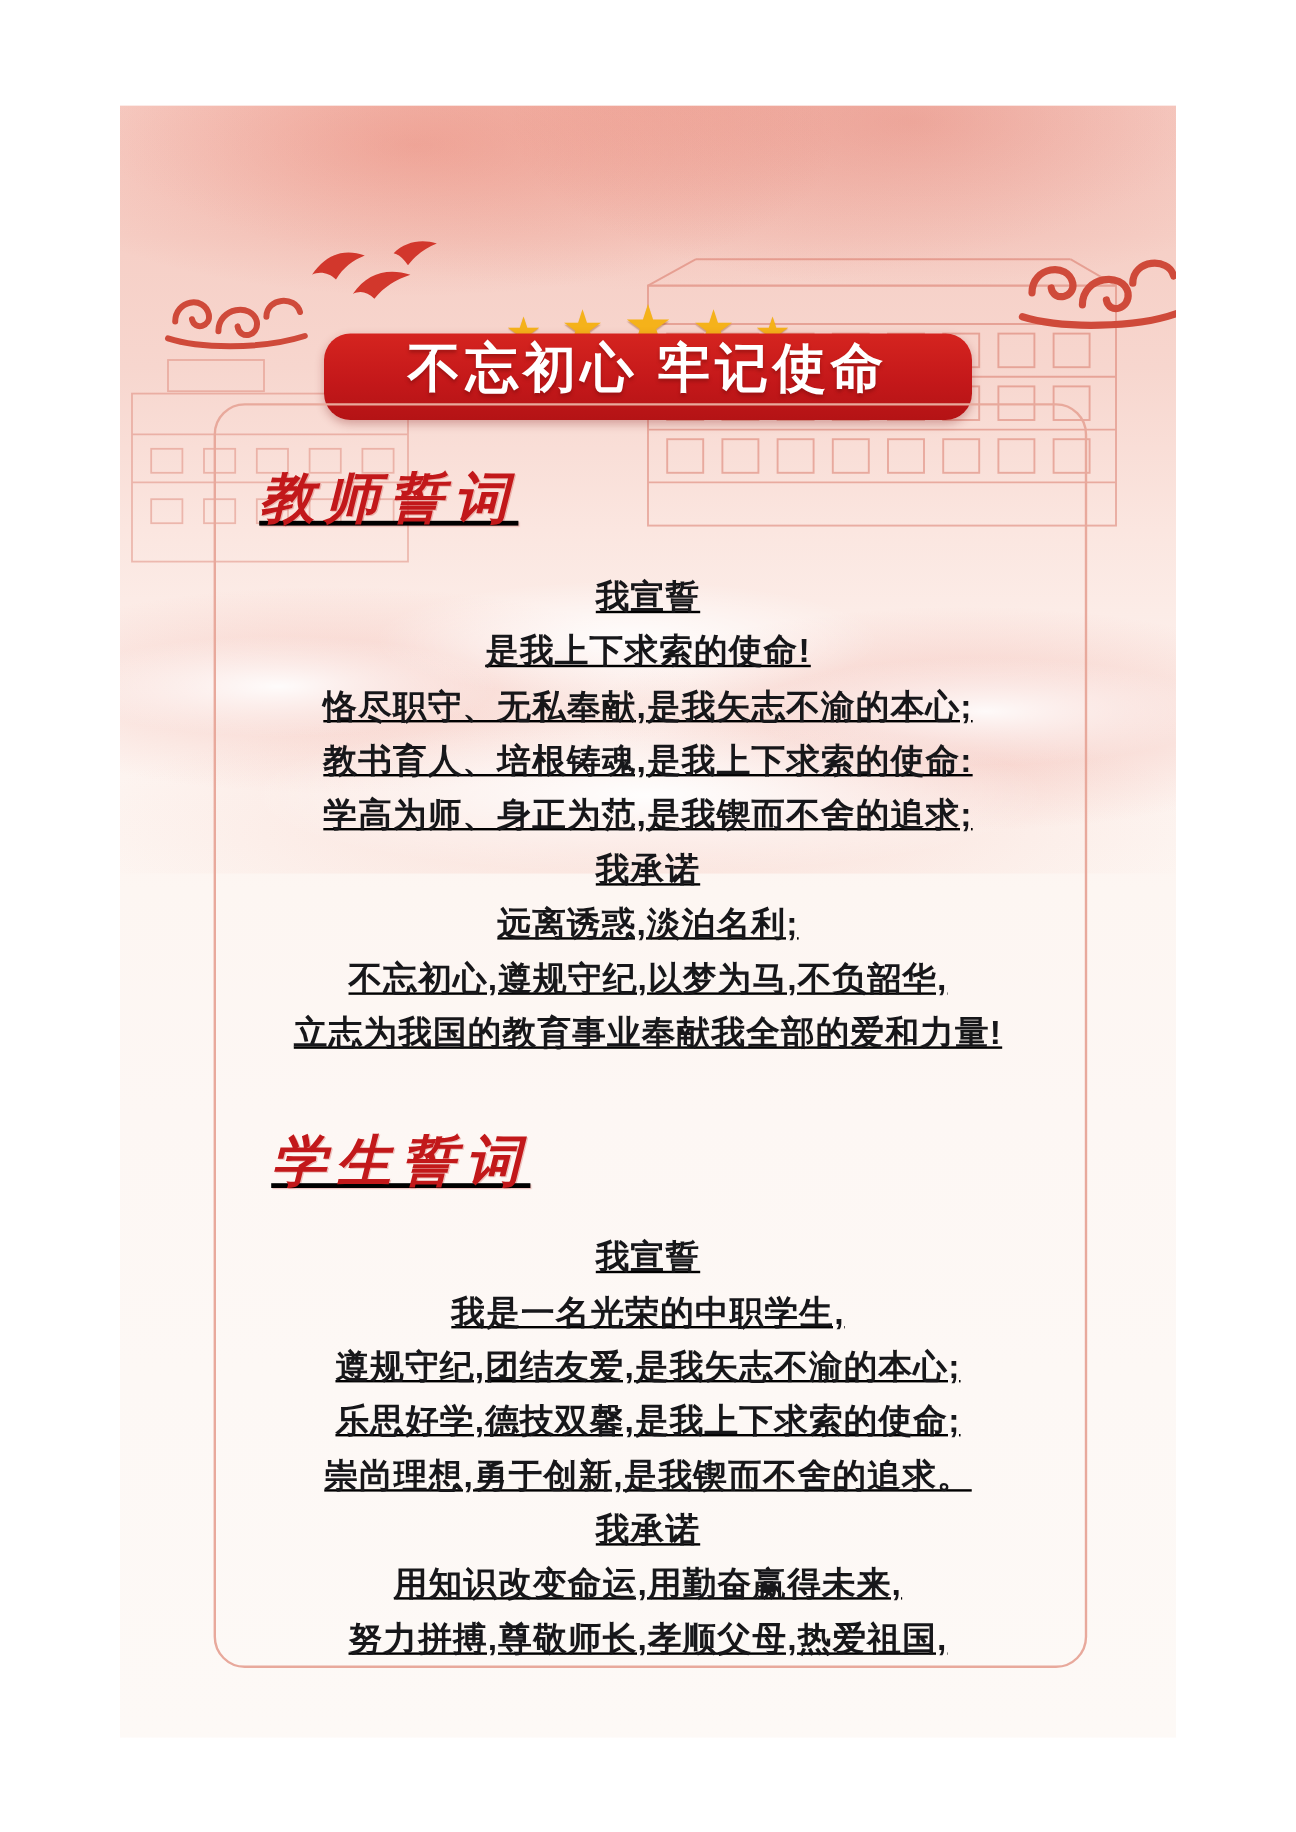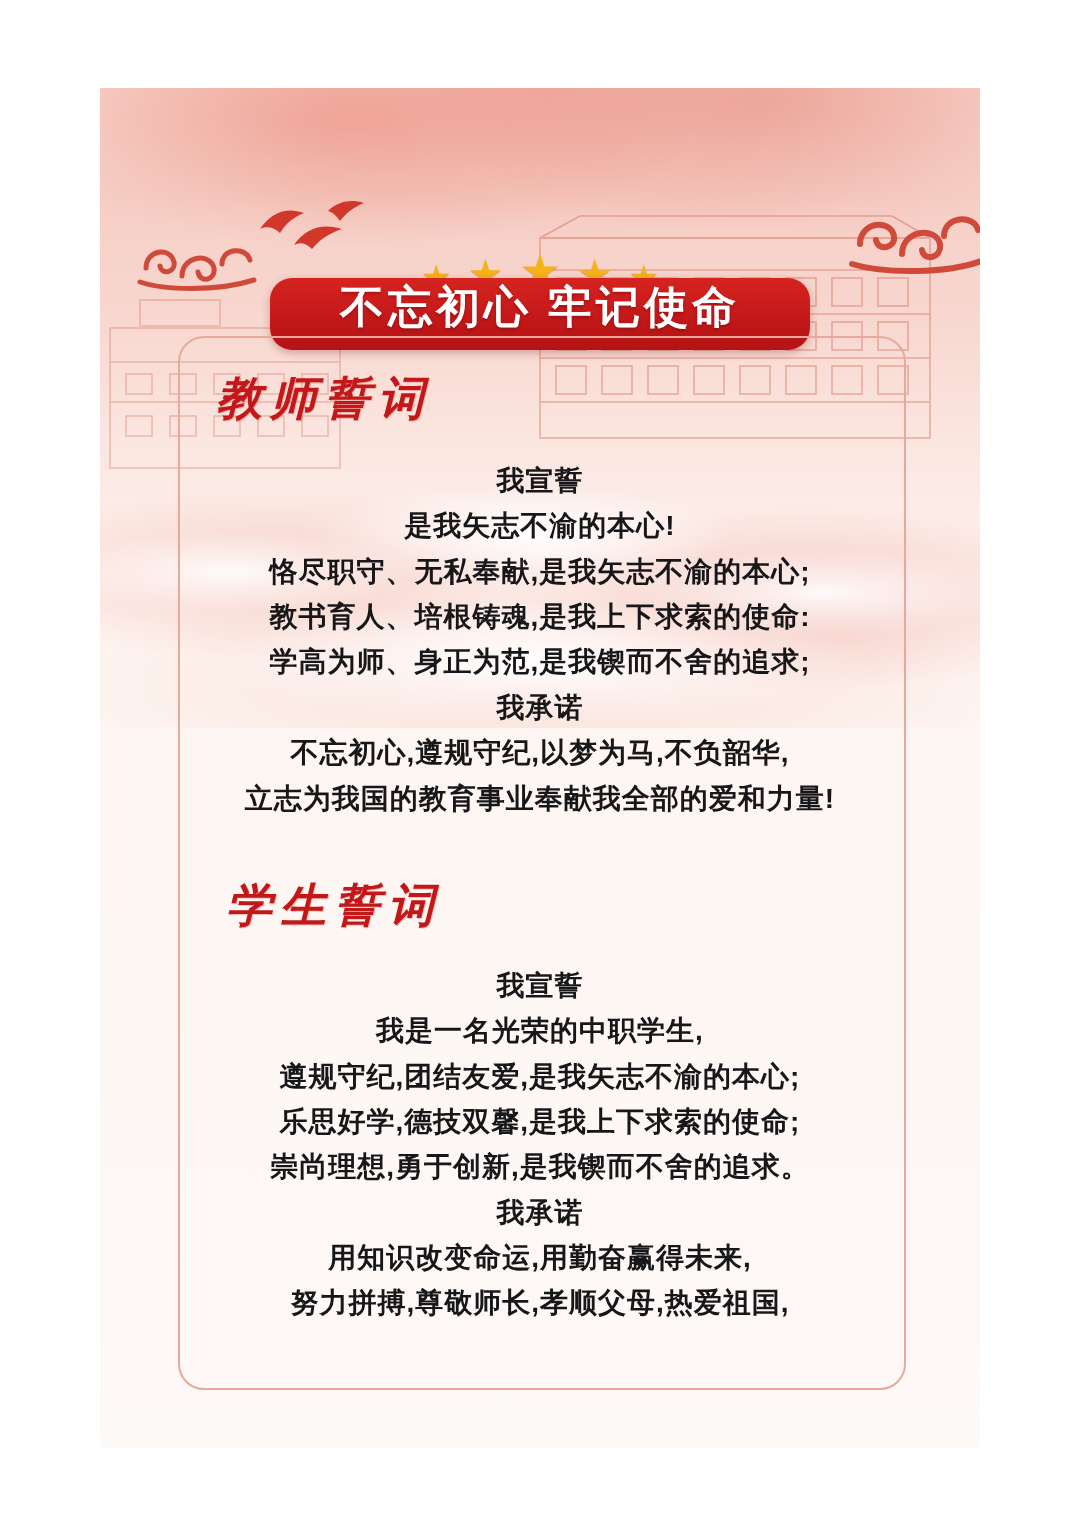--- a/index.html
+++ b/index.html
@@ -158,22 +158,23 @@
     height: 1050px;
     border: 2px solid #e8a99c;
     border-radius: 26px;
     pointer-events: none;
   }
 
   
   .content {
     position: absolute;
     left: 78px;
-    top: 244px;
+    top: 261px;
     width: 724px;
+    text-decoration: underline;
   }
 
   .section {
     position: relative;
   }
   .section-title {
     font-size: 46px;
     font-weight: bold;
     color: #c2181a;
     font-family: "Liberation Serif", "DejaVu Serif", serif;
@@ -305,25 +306,26 @@
   </div>
 
   <div class="frame"></div>
 
   <div class="content">
 
     <div class="section">
       <h2 id="teacher-title" class="section-title">教师誓词</h2>
       <div class="oath-lines teacher-lines">
         <div class="line">我宣誓</div>
-        <div class="line">是我矢志不渝的本心!</div>
+        <div class="line">是我上下求索的使命!</div>
         <div class="line">恪尽职守、无私奉献,是我矢志不渝的本心;</div>
         <div class="line">教书育人、培根铸魂,是我上下求索的使命:</div>
         <div class="line">学高为师、身正为范,是我锲而不舍的追求;</div>
         <div class="line">我承诺</div>
+        <div class="line">远离诱惑,淡泊名利;</div>
         <div class="line">不忘初心,遵规守纪,以梦为马,不负韶华,</div>
         <div class="line">立志为我国的教育事业奉献我全部的爱和力量!</div>
       </div>
     </div>
 
     <div class="section">
       <h2 id="student-title" class="section-title">学生誓词</h2>
       <div class="oath-lines student-lines">
         <div class="line">我宣誓</div>
         <div class="line">我是一名光荣的中职学生,</div>

